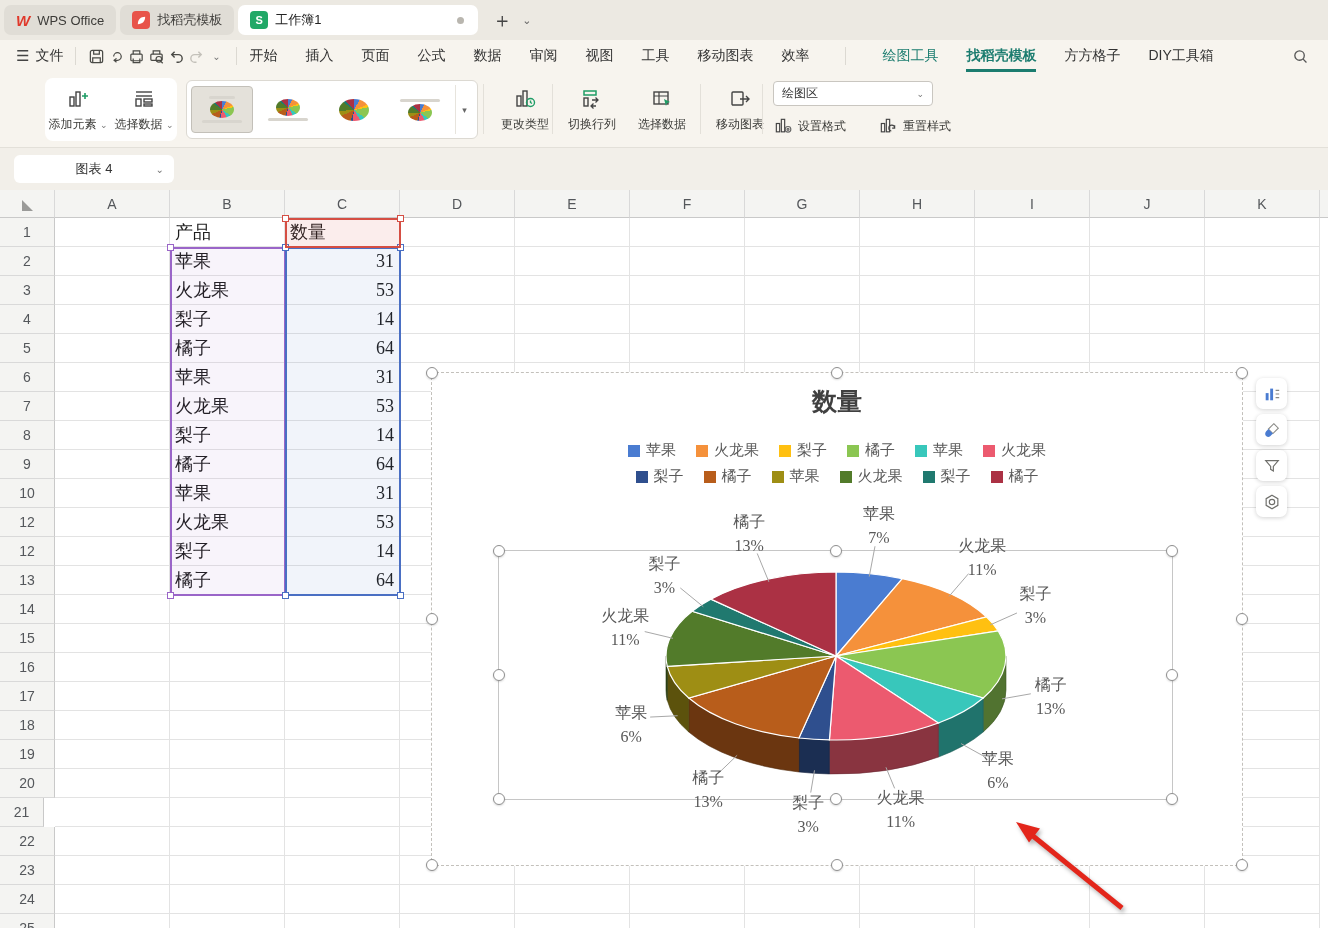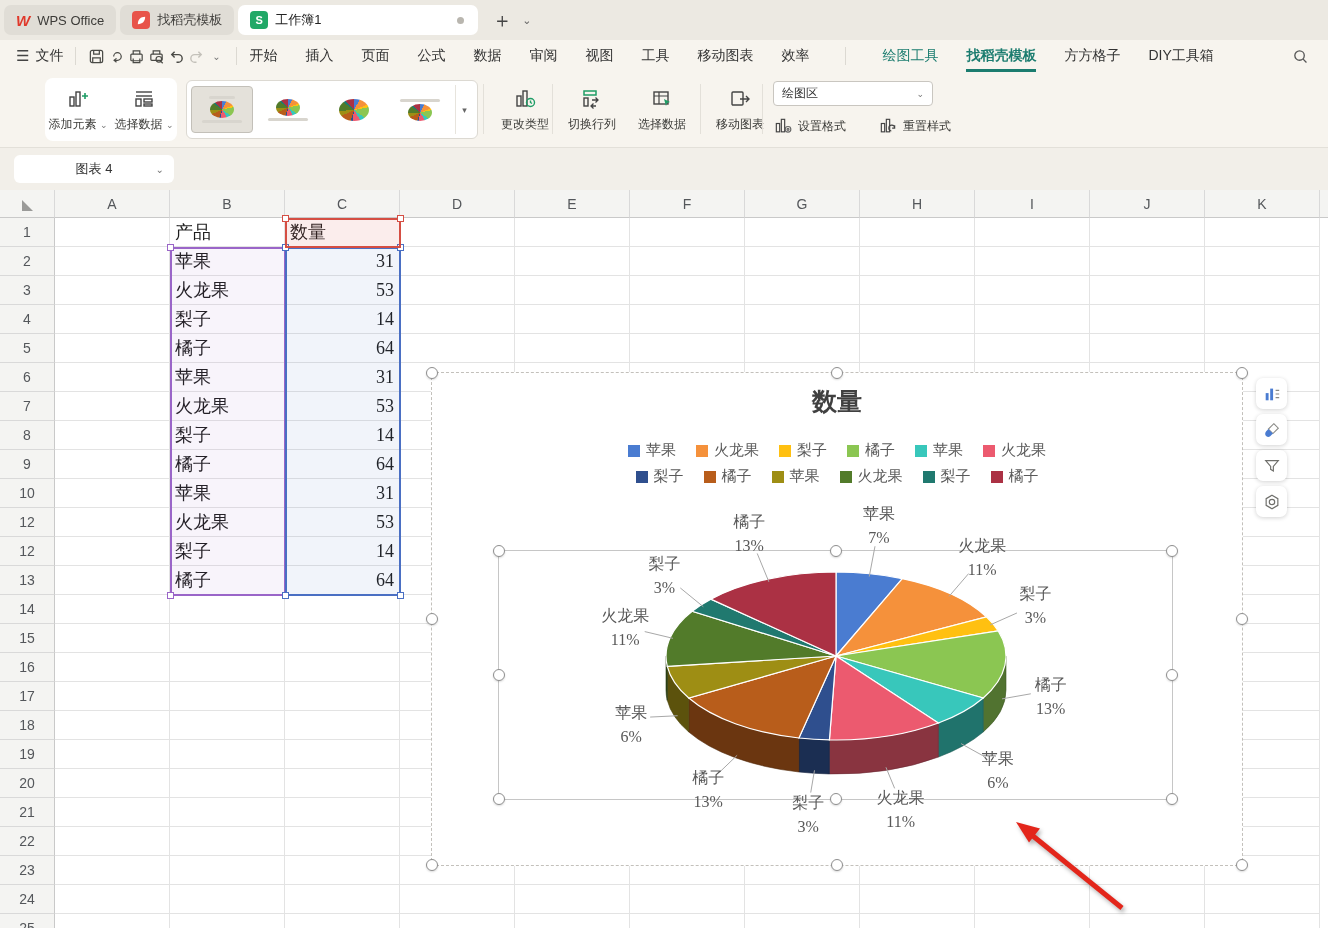--- a/index.html
+++ b/index.html
@@ -571,21 +571,21 @@
       <div class="cell" style="left: 170px; top: 579px; width: 115px; height: 29px;"></div>
       <div class="cell" style="left: 285px; top: 579px; width: 115px; height: 29px;"></div>
       <div class="cell" style="left: 400px; top: 579px; width: 115px; height: 29px;"></div>
       <div class="cell" style="left: 515px; top: 579px; width: 115px; height: 29px;"></div>
       <div class="cell" style="left: 630px; top: 579px; width: 115px; height: 29px;"></div>
       <div class="cell" style="left: 745px; top: 579px; width: 115px; height: 29px;"></div>
       <div class="cell" style="left: 860px; top: 579px; width: 115px; height: 29px;"></div>
       <div class="cell" style="left: 975px; top: 579px; width: 115px; height: 29px;"></div>
       <div class="cell" style="left: 1090px; top: 579px; width: 115px; height: 29px;"></div>
       <div class="cell" style="left: 1205px; top: 579px; width: 115px; height: 29px;"></div>
-      <div class="rh" style="left: 0px; top: 608px; width: 55px; height: 29px;">21</div>
+      <div class="rh" style="left: 0px; top: 608px; width: 44px; height: 29px;">21</div>
       <div class="cell" style="left: 55px; top: 608px; width: 115px; height: 29px;"></div>
       <div class="cell" style="left: 170px; top: 608px; width: 115px; height: 29px;"></div>
       <div class="cell" style="left: 285px; top: 608px; width: 115px; height: 29px;"></div>
       <div class="cell" style="left: 400px; top: 608px; width: 115px; height: 29px;"></div>
       <div class="cell" style="left: 515px; top: 608px; width: 115px; height: 29px;"></div>
       <div class="cell" style="left: 630px; top: 608px; width: 115px; height: 29px;"></div>
       <div class="cell" style="left: 745px; top: 608px; width: 115px; height: 29px;"></div>
       <div class="cell" style="left: 860px; top: 608px; width: 115px; height: 29px;"></div>
       <div class="cell" style="left: 975px; top: 608px; width: 115px; height: 29px;"></div>
       <div class="cell" style="left: 1090px; top: 608px; width: 115px; height: 29px;"></div>

